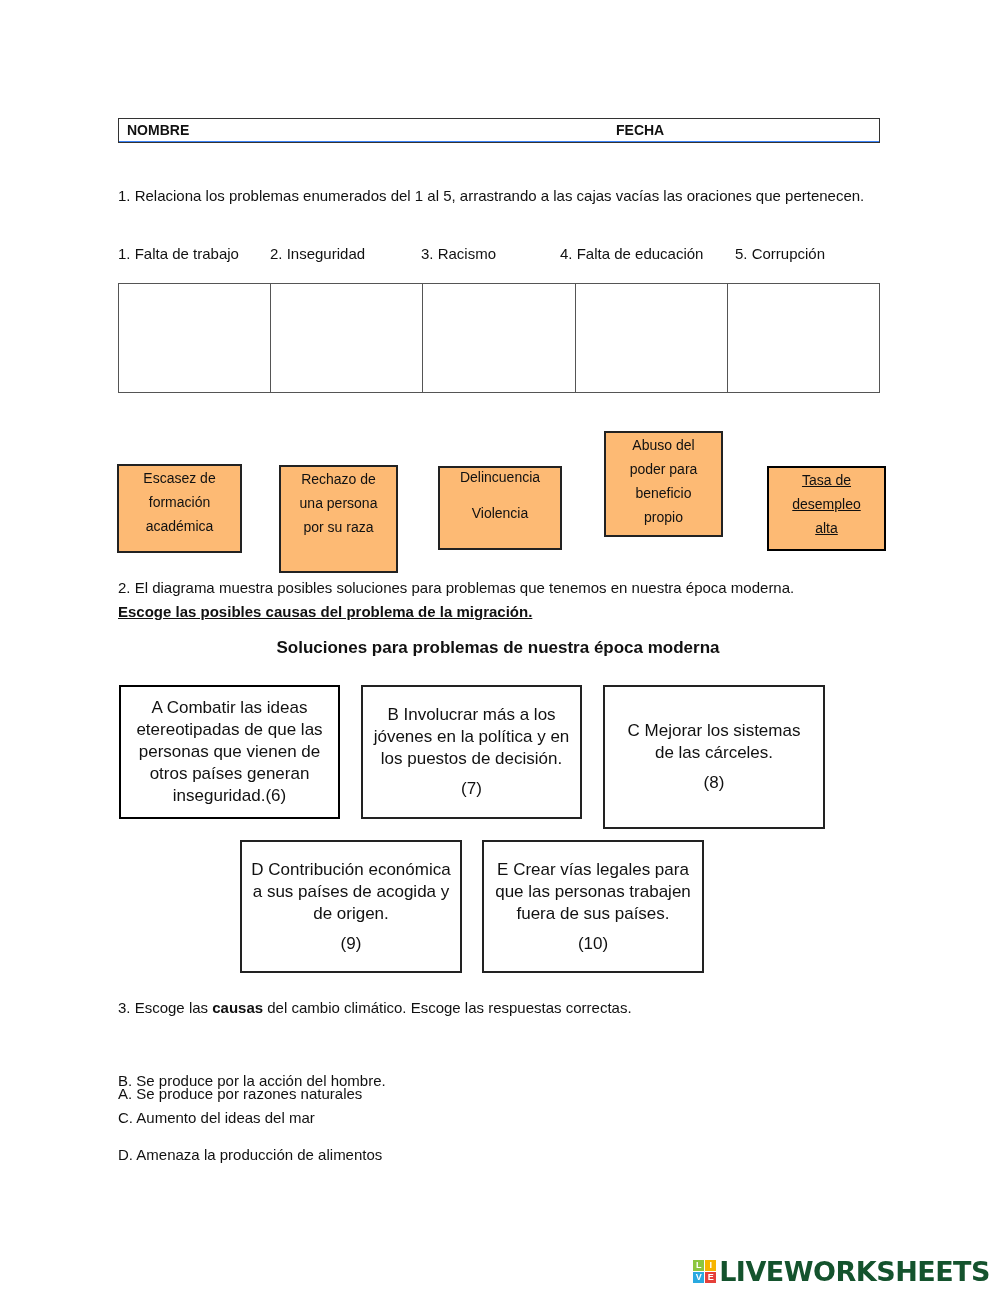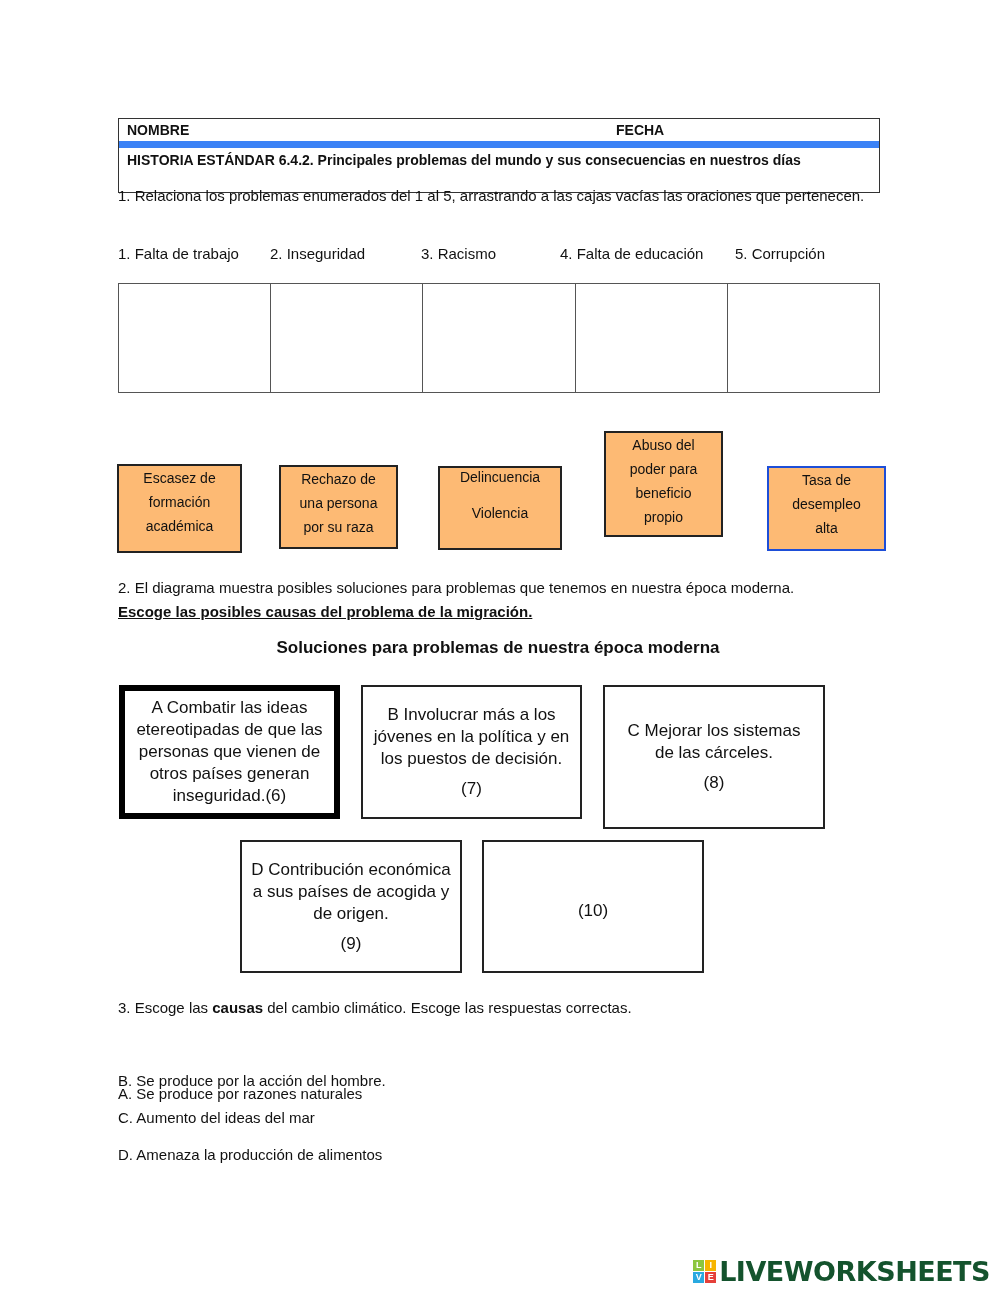--- a/index.html
+++ b/index.html
@@ -1,50 +1,49 @@
 <!DOCTYPE html>
 <html><head>
   <meta charset="utf-8">
   <style>
     html, body { margin: 0; padding: 0; background: #ffffff; }
     body { width: 1000px; height: 1291px; position: relative; overflow: hidden;
            font-family: "Liberation Sans", "DejaVu Sans", sans-serif; color: #111; }
     .abs { position: absolute; }
     .hdr-table { left: 118px; top: 118px; width: 762px; border: 1px solid #333; box-sizing: border-box; }
-    .hdr-row1 { height: 22px; border-bottom: 7px solid #3b82f6; position: relative; font-weight: bold; font-size: 14px; }
+    .hdr-row1 { height: 22px; border-bottom: 1px solid #3b82f6; position: relative; font-weight: bold; font-size: 14px; }
     .hdr-row1 .nombre { position: absolute; left: 8px; top: 3px; }
     .hdr-row1 .fecha { position: absolute; left: 497px; top: 3px; }
     .hdr-row2 { font-weight: bold; font-size: 14px; line-height: 22px; padding: 1px 30px 0 8px; height: 44px; box-sizing: border-box; }
     .txt { font-size: 15px; line-height: 24px; }
     .problems { top: 245px; left: 118px; font-size: 15px; }
     .problems span { position: absolute; white-space: nowrap; top: 0; }
     .drop-row { left: 118px; top: 283px; width: 762px; height: 110px; border: 1px solid #555; box-sizing: border-box; display: flex; }
     .drop-cell { flex: 1; border-right: 1px solid #555; }
     .drop-cell:last-child { border-right: none; }
     .drag-box { border: 2px solid #222; box-sizing: border-box; display: flex; align-items: flex-start; justify-content: center;
                 text-align: center; font-size: 14px; line-height: 24px; background: #fdba74; }
-    .drag-box.green { border: 2px solid #1d4ed8; }
+    .drag-box.green { border: 2px solid #000000; text-decoration: underline; }
     .sol-box { border: 2px solid #222; box-sizing: border-box; text-align: center; font-size: 17px; line-height: 22px; background: #fff;
                display: flex; flex-direction: column; align-items: center; justify-content: center; padding: 0 6px; }
-    .sol-box.blue { border: 6px solid #000000; }
+    .sol-box.blue { border: 2px solid #000000; }
     .sol-num { margin-top: 8px; }
     .logo { right: 10px; top: 1256px; display: flex; align-items: center; }
     .logo-grid { display: grid; grid-template-columns: 11px 11px; grid-template-rows: 11px 11px; gap: 1px; margin-right: 3px; }
     .logo-grid div { font-size: 9px; font-weight: bold; color: #fff; text-align: center; line-height: 11px; }
     .logo-text { font-family: "DejaVu Sans", sans-serif; font-weight: bold; font-size: 27px; color: #14532d; letter-spacing: -0.5px; }
   </style>
 </head>
 <body>
 
 <div class="abs hdr-table">
   <div class="hdr-row1">
     <span class="nombre">NOMBRE</span>
     <span class="fecha">FECHA</span>
   </div>
-  <div class="hdr-row2">HISTORIA ESTÁNDAR    6.4.2. Principales problemas del mundo  y sus consecuencias en nuestros días</div>
 </div>
 
 <div class="abs txt" style="left:118px; top:184px; width:760px;">1. Relaciona los problemas enumerados del 1 al 5, arrastrando a las cajas vacías las oraciones que pertenecen.</div>
 
 <div class="abs problems">
   <span style="left:0px;text-align:right;">1. Falta de trabajo</span>
   <span style="left:152px;">2. Inseguridad</span>
   <span style="left:303px;">3. Racismo</span>
   <span style="left:442px;">4. Falta de educación</span>
   <span style="left:617px;">5. Corrupción</span>
@@ -54,21 +53,21 @@
   <div class="drop-cell"></div>
   <div class="drop-cell"></div>
   <div class="drop-cell"></div>
   <div class="drop-cell"></div>
   <div class="drop-cell"></div>
 </div>
 
 <div class="abs drag-box" style="left:117px; top:464px; width:125px; height:89px;">
   <span style="width:100px;">Escasez de formación académica</span>
 </div>
-<div class="abs drag-box" style="left:279px; top:465px; width:119px; height:84px;">
+<div class="abs drag-box" style="left:279px; top:465px; width:119px; height:108px;">
   <span style="width:100px;">Rechazo de una persona por su raza</span>
 </div>
 <div class="abs drag-box" style="left:438px; top:466px; width:124px; height:84px;">
   <span style="white-space:pre-line; line-height:18px;">Delincuencia
 
 Violencia</span>
 </div>
 <div class="abs drag-box" style="left:604px; top:431px; width:119px; height:106px;">
   <span style="width:90px;">Abuso del poder para beneficio propio</span>
 </div>
@@ -89,20 +88,21 @@
 </div>
 <div class="abs sol-box" style="left:603px; top:685px; width:222px; height:144px;">
   <span style="padding:0 12px;">C   Mejorar los sistemas de las cárceles.</span>
   <span class="sol-num">(8)</span>
 </div>
 <div class="abs sol-box" style="left:240px; top:840px; width:222px; height:133px;">
   <span>D  Contribución económica a sus países de acogida y de origen.</span>
   <span class="sol-num">(9)</span>
 </div>
 <div class="abs sol-box" style="left:482px; top:840px; width:222px; height:133px;">
+  <span>E  Crear vías legales para que las personas trabajen fuera de sus países.</span>
   <span class="sol-num">(10)</span>
 </div>
 
 <div class="abs txt" style="left:118px; top:996px;">
   <span>3. Escoge las </span><b>causas</b><span> del cambio climático. Escoge las respuestas correctas.</span>
 </div>
 <div class="abs txt" style="left:118px; top:1082px;">A. Se produce por razones naturales</div>
 <div class="abs txt" style="left:118px; top:1069px;">B. Se produce por la acción del hombre.</div>
 <div class="abs txt" style="left:118px; top:1106px;">C. Aumento del ideas del mar</div>
 <div class="abs txt" style="left:118px; top:1143px;">D. Amenaza la producción de alimentos</div>

